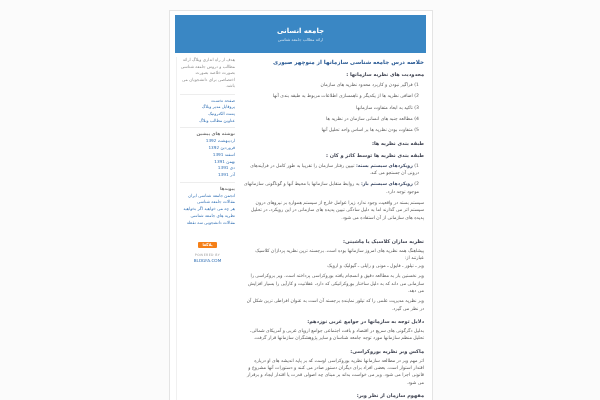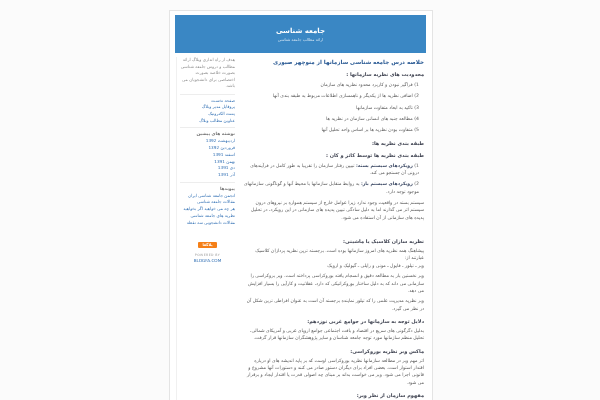--- a/index.html
+++ b/index.html
@@ -51,21 +51,21 @@
   .num-list .p { padding-right:5px; margin:4px 0; }
   .lead { font-weight:bold; color:#3e4b66; }
   .gap { height:8px; }
 </style>
 </head>
 <body>
 
 <div class="page">
 
   <div class="banner">
-    <div class="title">جامعه شناسی</div>
+    <div class="title">جامعه انسانی</div>
     <div class="subtitle">ارائه مطالب جامعه شناسی</div>
   </div>
 
   <div class="cols">
 
     <div class="main">
       <div class="post-title">خلاصه درس جامعه شناسی سازمانها از منوچهر صبوری</div>
 
       <div class="h">محدودیت های نظریه سازمانها :</div>
       <div class="num-list">

